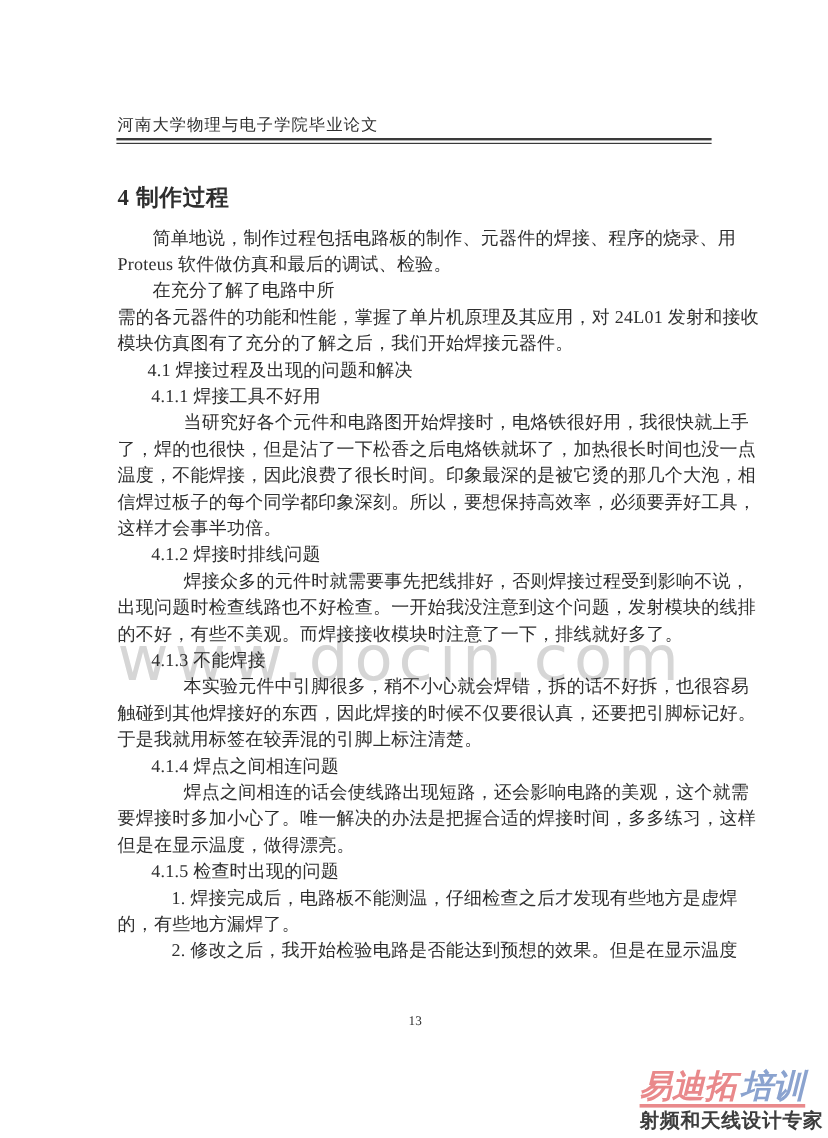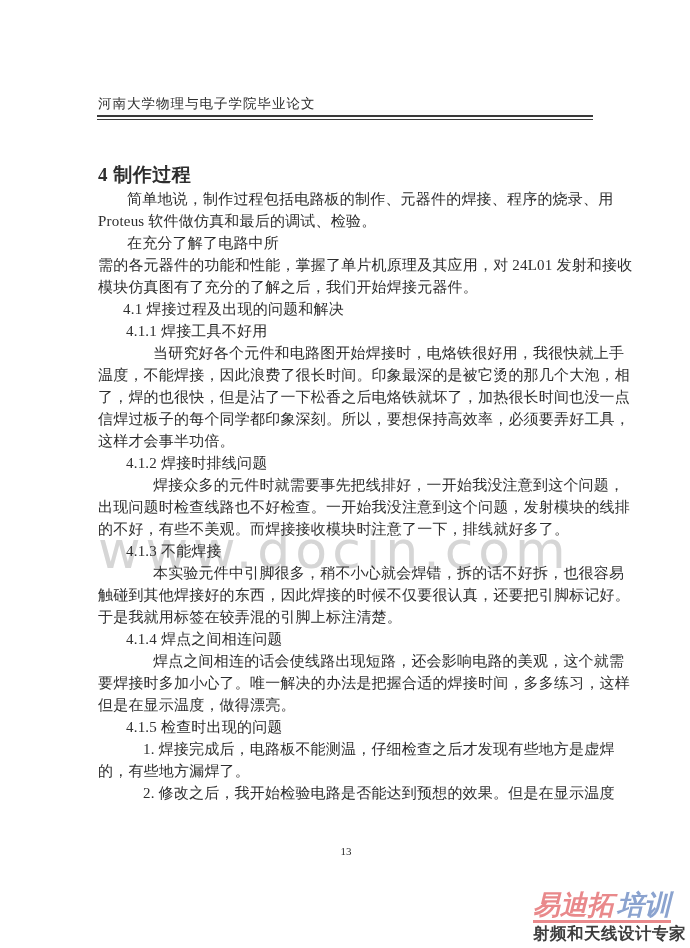--- a/index.html
+++ b/index.html
@@ -46,21 +46,21 @@
   .header-rule{
     position:absolute;
     left:97px;top:115px;width:496px;
     height:2px;
     border-top:2px solid #3a3a3a;
     border-bottom:1px solid #3a3a3a;
     z-index:1;
   }
   .title{
     position:absolute;
-    left:98px;top:162px;
+    left:98px;top:152px;
     margin:0;
     font-size:19px;
     font-weight:bold;
     letter-spacing:0.5px;
     z-index:1;
   }
   .body{
     position:absolute;
     left:98px;top:188px;width:496px;
     font-size:15px;
@@ -127,26 +127,26 @@
 
   <div class="body">
       <div class="line indent-para">简单地说，制作过程包括电路板的制作、元器件的焊接、程序的烧录、用</div>
       <div class="line indent-none">Proteus 软件做仿真和最后的调试、检验。</div>
       <div class="line indent-para">在充分了解了电路中所</div>
       <div class="line indent-none">需的各元器件的功能和性能，掌握了单片机原理及其应用，对 24L01 发射和接收</div>
       <div class="line indent-none">模块仿真图有了充分的了解之后，我们开始焊接元器件。</div>
       <div class="line indent-heading">4.1 焊接过程及出现的问题和解决</div>
       <div class="line indent-heading2">4.1.1 焊接工具不好用</div>
       <div class="line indent-deep">当研究好各个元件和电路图开始焊接时，电烙铁很好用，我很快就上手</div>
+      <div class="line indent-none">了，焊的也很快，但是沾了一下松香之后电烙铁就坏了，加热很长时间也没一点</div>
       <div class="line indent-none">温度，不能焊接，因此浪费了很长时间。印象最深的是被它烫的那几个大泡，相</div>
-      <div class="line indent-none">了，焊的也很快，但是沾了一下松香之后电烙铁就坏了，加热很长时间也没一点</div>
       <div class="line indent-none">信焊过板子的每个同学都印象深刻。所以，要想保持高效率，必须要弄好工具，</div>
       <div class="line indent-none">这样才会事半功倍。</div>
       <div class="line indent-heading2">4.1.2 焊接时排线问题</div>
-      <div class="line indent-deep">焊接众多的元件时就需要事先把线排好，一开始我没注意到这个问题，</div>
+      <div class="line indent-deep">焊接众多的元件时就需要事先把线排好，否则焊接过程受到影响不说，</div>
       <div class="line indent-none">出现问题时检查线路也不好检查。一开始我没注意到这个问题，发射模块的线排</div>
       <div class="line indent-none">的不好，有些不美观。而焊接接收模块时注意了一下，排线就好多了。</div>
       <div class="line indent-heading2">4.1.3 不能焊接</div>
       <div class="line indent-deep">本实验元件中引脚很多，稍不小心就会焊错，拆的话不好拆，也很容易</div>
       <div class="line indent-none">触碰到其他焊接好的东西，因此焊接的时候不仅要很认真，还要把引脚标记好。</div>
       <div class="line indent-none">于是我就用标签在较弄混的引脚上标注清楚。</div>
       <div class="line indent-heading2">4.1.4 焊点之间相连问题</div>
       <div class="line indent-deep">焊点之间相连的话会使线路出现短路，还会影响电路的美观，这个就需</div>
       <div class="line indent-none">要焊接时多加小心了。唯一解决的办法是把握合适的焊接时间，多多练习，这样</div>
       <div class="line indent-none">但是在显示温度，做得漂亮。</div>

